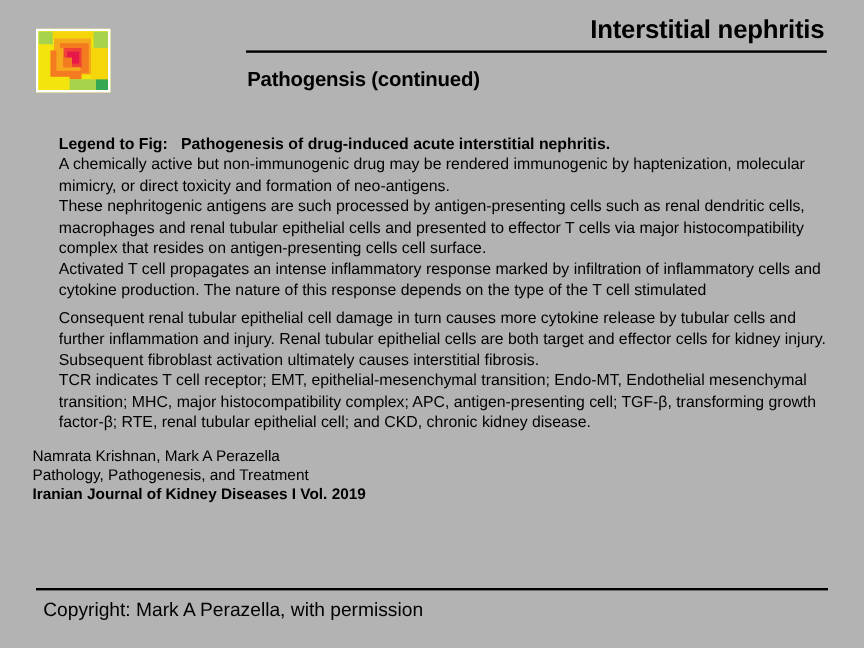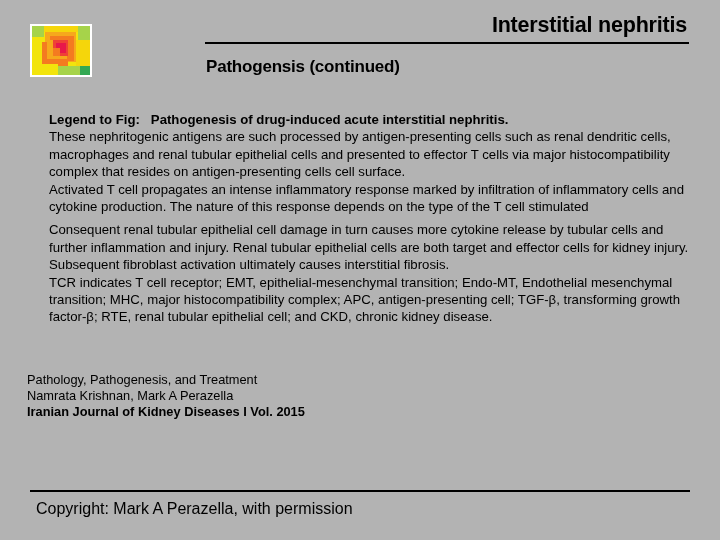--- a/index.html
+++ b/index.html
@@ -147,28 +147,29 @@
   </div>
 
   <div class="title">Interstitial nephritis</div>
   <div class="header-rule"></div>
   <div class="subtitle">Pathogensis (continued)</div>
 
   <div class="body-block">
     <p>
       <span class="lead-bold">Legend to Fig:</span><span class="lead-bold">&nbsp;&nbsp; </span><span class="lead-bold">Pathogenesis of drug-induced acute interstitial nephritis.</span>
     </p>
+    <p>A chemically active but non-immunogenic drug may be rendered immunogenic by haptenization, molecular mimicry, or direct toxicity and formation of neo-antigens.</p>
     <p>These nephritogenic antigens are such processed by antigen-presenting cells such as renal dendritic cells, macrophages and renal tubular epithelial cells and presented to effector T cells via major histocompatibility complex that resides on antigen-presenting cells cell surface.</p>
     <p> Activated T cell propagates an intense inflammatory response marked by infiltration of inflammatory cells and cytokine production. The nature of this response depends on the type of the T cell stimulated</p>
     <p class="spaced"> Consequent renal tubular epithelial cell damage in turn causes more cytokine release by tubular cells and further inflammation and injury. Renal tubular epithelial cells are both target and effector cells for kidney injury. Subsequent fibroblast activation ultimately causes interstitial fibrosis.</p>
     <p>TCR indicates T cell receptor; EMT, epithelial-mesenchymal transition; Endo-MT, Endothelial mesenchymal transition; MHC, major histocompatibility complex; APC, antigen-presenting cell; TGF-β, transforming growth factor-β; RTE, renal tubular epithelial cell; and CKD, chronic kidney disease.</p>
   </div>
 
   <div class="citation">
+    <div>Namrata Krishnan, Mark A Perazella</div>
     <div>Pathology, Pathogenesis, and Treatment</div>
-    <div>Namrata Krishnan, Mark A Perazella</div>
-    <div class="journal">Iranian Journal of Kidney Diseases I Vol. 2015</div>
+    <div class="journal">Iranian Journal of Kidney Diseases I Vol. 2019</div>
   </div>
 
   <div class="footer-rule"></div>
   <div class="footer-text">Copyright: Mark A Perazella, with permission</div>
 
 </div>
 
 </body></html>

